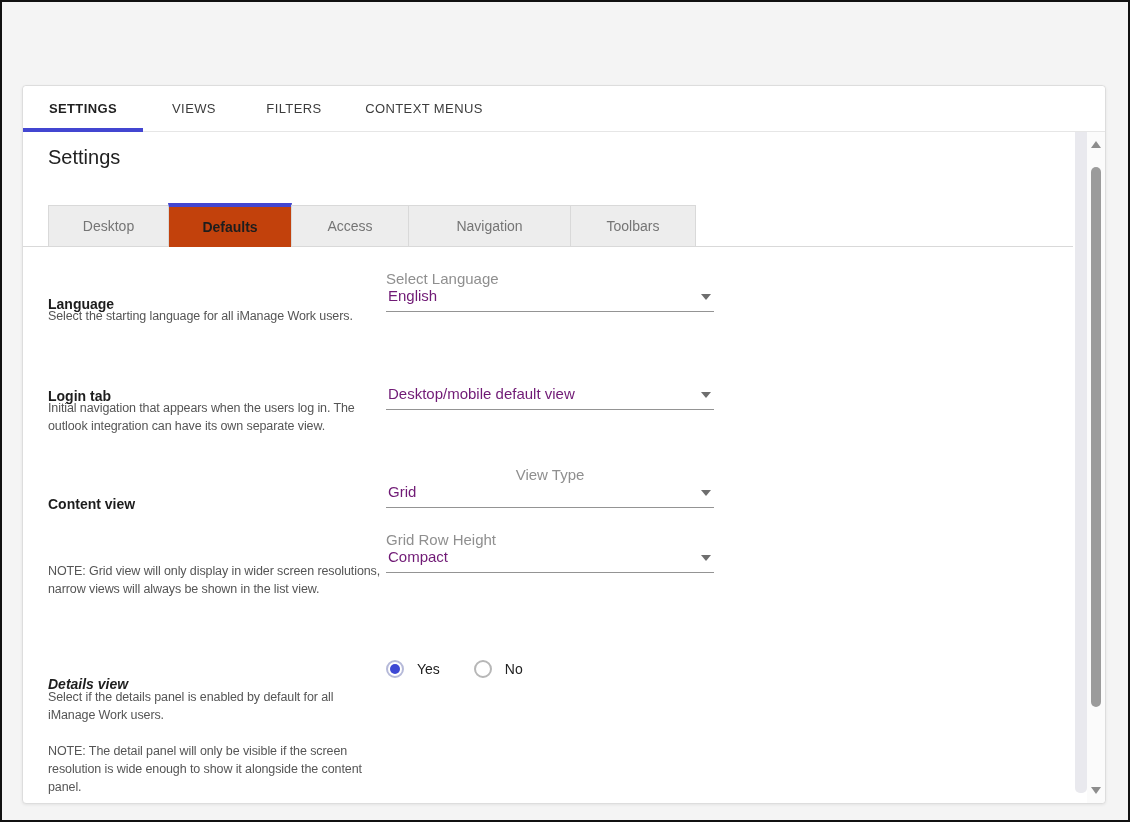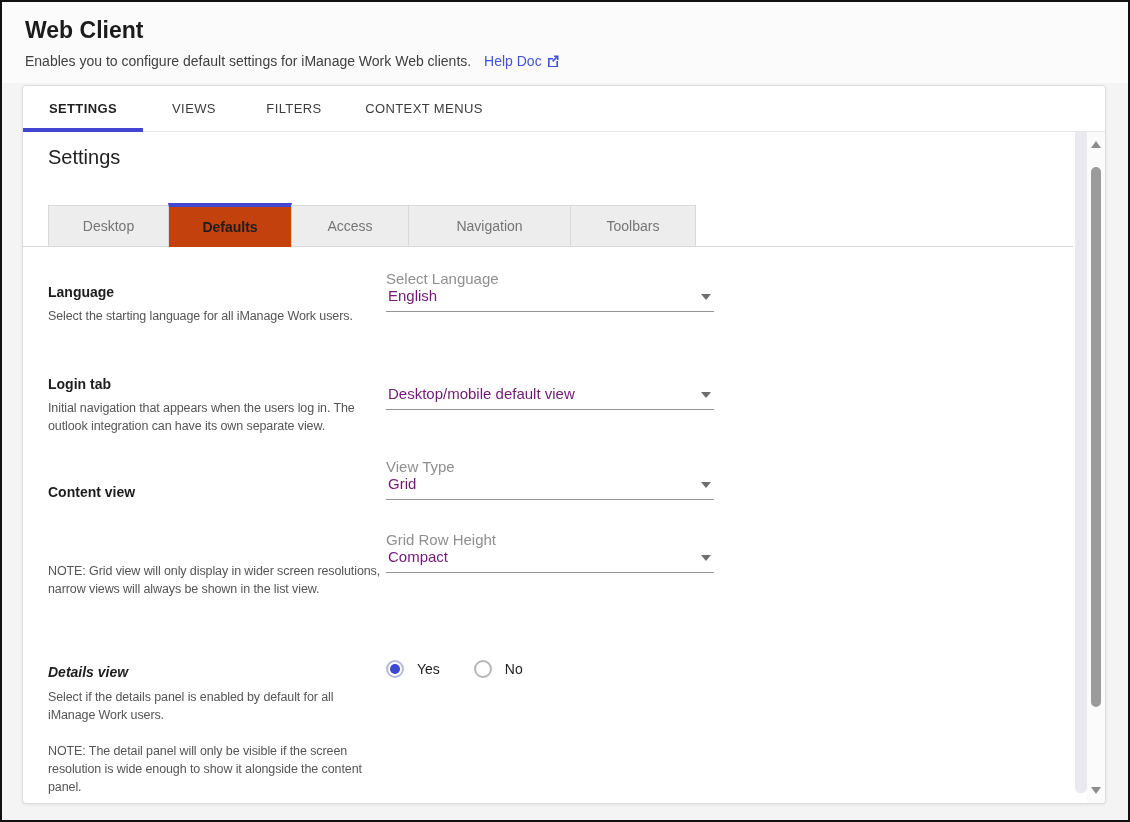--- a/index.html
+++ b/index.html
@@ -38,21 +38,21 @@
   .subtabs { position:absolute; left:25px; top:119px; display:flex; z-index:2; }
   .subtab { height:41px; display:flex; align-items:center; justify-content:center; font-size:14px;
             color:#757575; background:#ededed; border:1px solid #d9d9d9; border-bottom:none;
             margin-left:-1px; cursor:pointer; }
   .subtab.s0 { width:121px; margin-left:0; } .subtab.s1 { width:124px; } .subtab.s2 { width:118px; }
   .subtab.s3 { width:163px; } .subtab.s4 { width:126px; }
   .subtab.active { background:#c2410c; color:#1d1d1d; font-weight:700;
                    border-top:4px solid #4346d1; height:44px; margin-top:-2px; }
 
   
-  .sec-title { position:absolute; left:25px; font-size:14px; font-weight:700; color:#1d1d1d; width:330px; }
+  .sec-title { position:absolute; left:25px; font-size:14px; font-weight:700; color:#1d1d1d; width:330px;margin-top:12px; }
   .sec-desc  { position:absolute; left:25px; font-size:12.5px; line-height:18px; color:#555; width:334px;
                letter-spacing:-0.1px; }
 
   .dd { position:absolute; left:363px; width:328px; cursor:pointer; }
   .dd .float { font-size:15px; color:#8f8f8f; margin-bottom:4px; height:13px; }
   .dd .val-row { display:flex; align-items:center; justify-content:space-between;
                  border-bottom:1px solid #949494; padding:0 3px 7px 2px; }
   .dd .val { font-size:15px; color:#701a75; }
   .arrow-down { width:0; height:0; border-left:5px solid transparent; border-right:5px solid transparent;
                 border-top:6px solid #6e6e6e; margin-top:2px; }
@@ -76,33 +76,20 @@
   .scroll-arrow.up { top:9px; border-bottom:7px solid #8d8d8d; }
   .scroll-arrow.down { bottom:9px; border-top:7px solid #8d8d8d; }
   .scroll-thumb { position:absolute; left:4px; top:35px; width:10px; height:540px;
                   background:#9b9b9b; border-radius:5px; cursor:pointer; }
 </style>
 </head>
 <body>
 
 <div class="screen">
 
-  <div class="page-header">
-    <div class="page-title">Web Client</div>
-    <div class="page-subtitle">
-      <span>Enables you to configure default settings for iManage Work Web clients.</span>
-      <a class="help-link">
-        <span>Help Doc</span>
-        <svg width="14" height="14" viewBox="0 0 14 14">
-          <path d="M2 4 h5 v1.6 H3.6 V12 H10.4 V7 H12 v6 H2 Z" fill="#4353d6"></path>
-          <path d="M8 1.5 h4.5 V6 h-1.6 V4.2 L7.2 7.9 6.1 6.8 9.8 3.1 H8 Z" fill="#4353d6"></path>
-        </svg>
-      </a>
-    </div>
-  </div>
 
   <div class="card">
 
     <div class="top-tabs">
       <div class="top-tab t0 active">
         <span>SETTINGS</span>
         <div class="tab-underline"></div>
       </div>
       <div class="top-tab t1">
         <span>VIEWS</span>
@@ -150,21 +137,21 @@
     <div class="sec-desc" style="top:313px;">Initial navigation that appears when the users log in. The outlook integration can have its own separate view.</div>
     <div class="dd" style="top:299px;">
       <div class="val-row">
         <span class="val">Desktop/mobile default view</span>
         <span class="arrow-down"></span>
       </div>
     </div>
 
     <div class="sec-title" style="top:398px;">Content view</div>
     <div class="sec-desc" style="top:476px;">NOTE: Grid view will only display in wider screen resolutions, narrow views will always be shown in the list view.</div>
-    <div class="dd" style="top:372px;">
+    <div class="dd" style="top:380px;text-align:center;">
       <div class="float">View Type</div>
       <div class="val-row">
         <span class="val">Grid</span>
         <span class="arrow-down"></span>
       </div>
     </div>
     <div class="dd" style="top:445px;">
       <div class="float">Grid Row Height</div>
       <div class="val-row">
         <span class="val">Compact</span>

